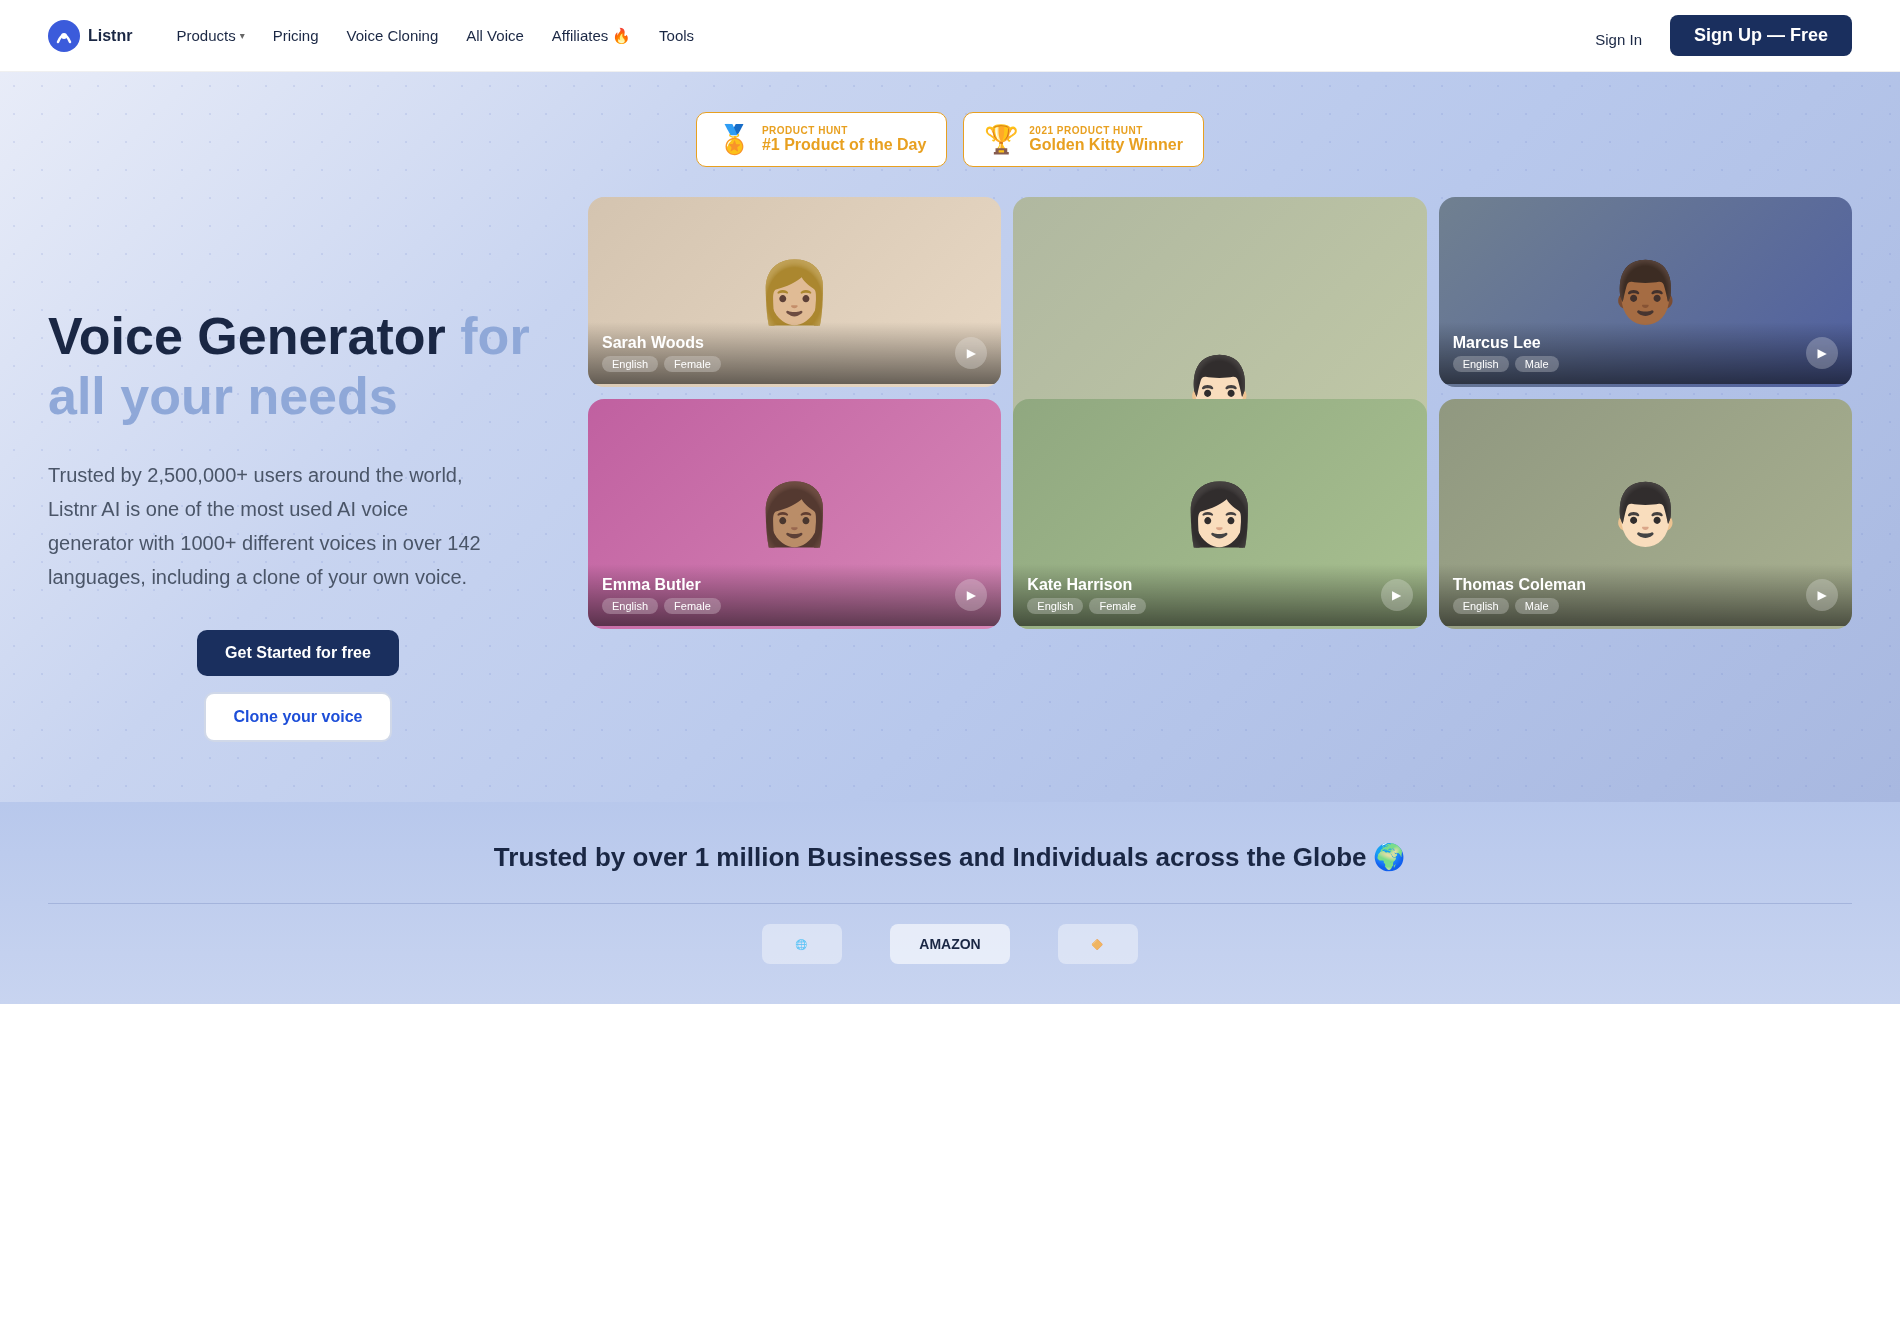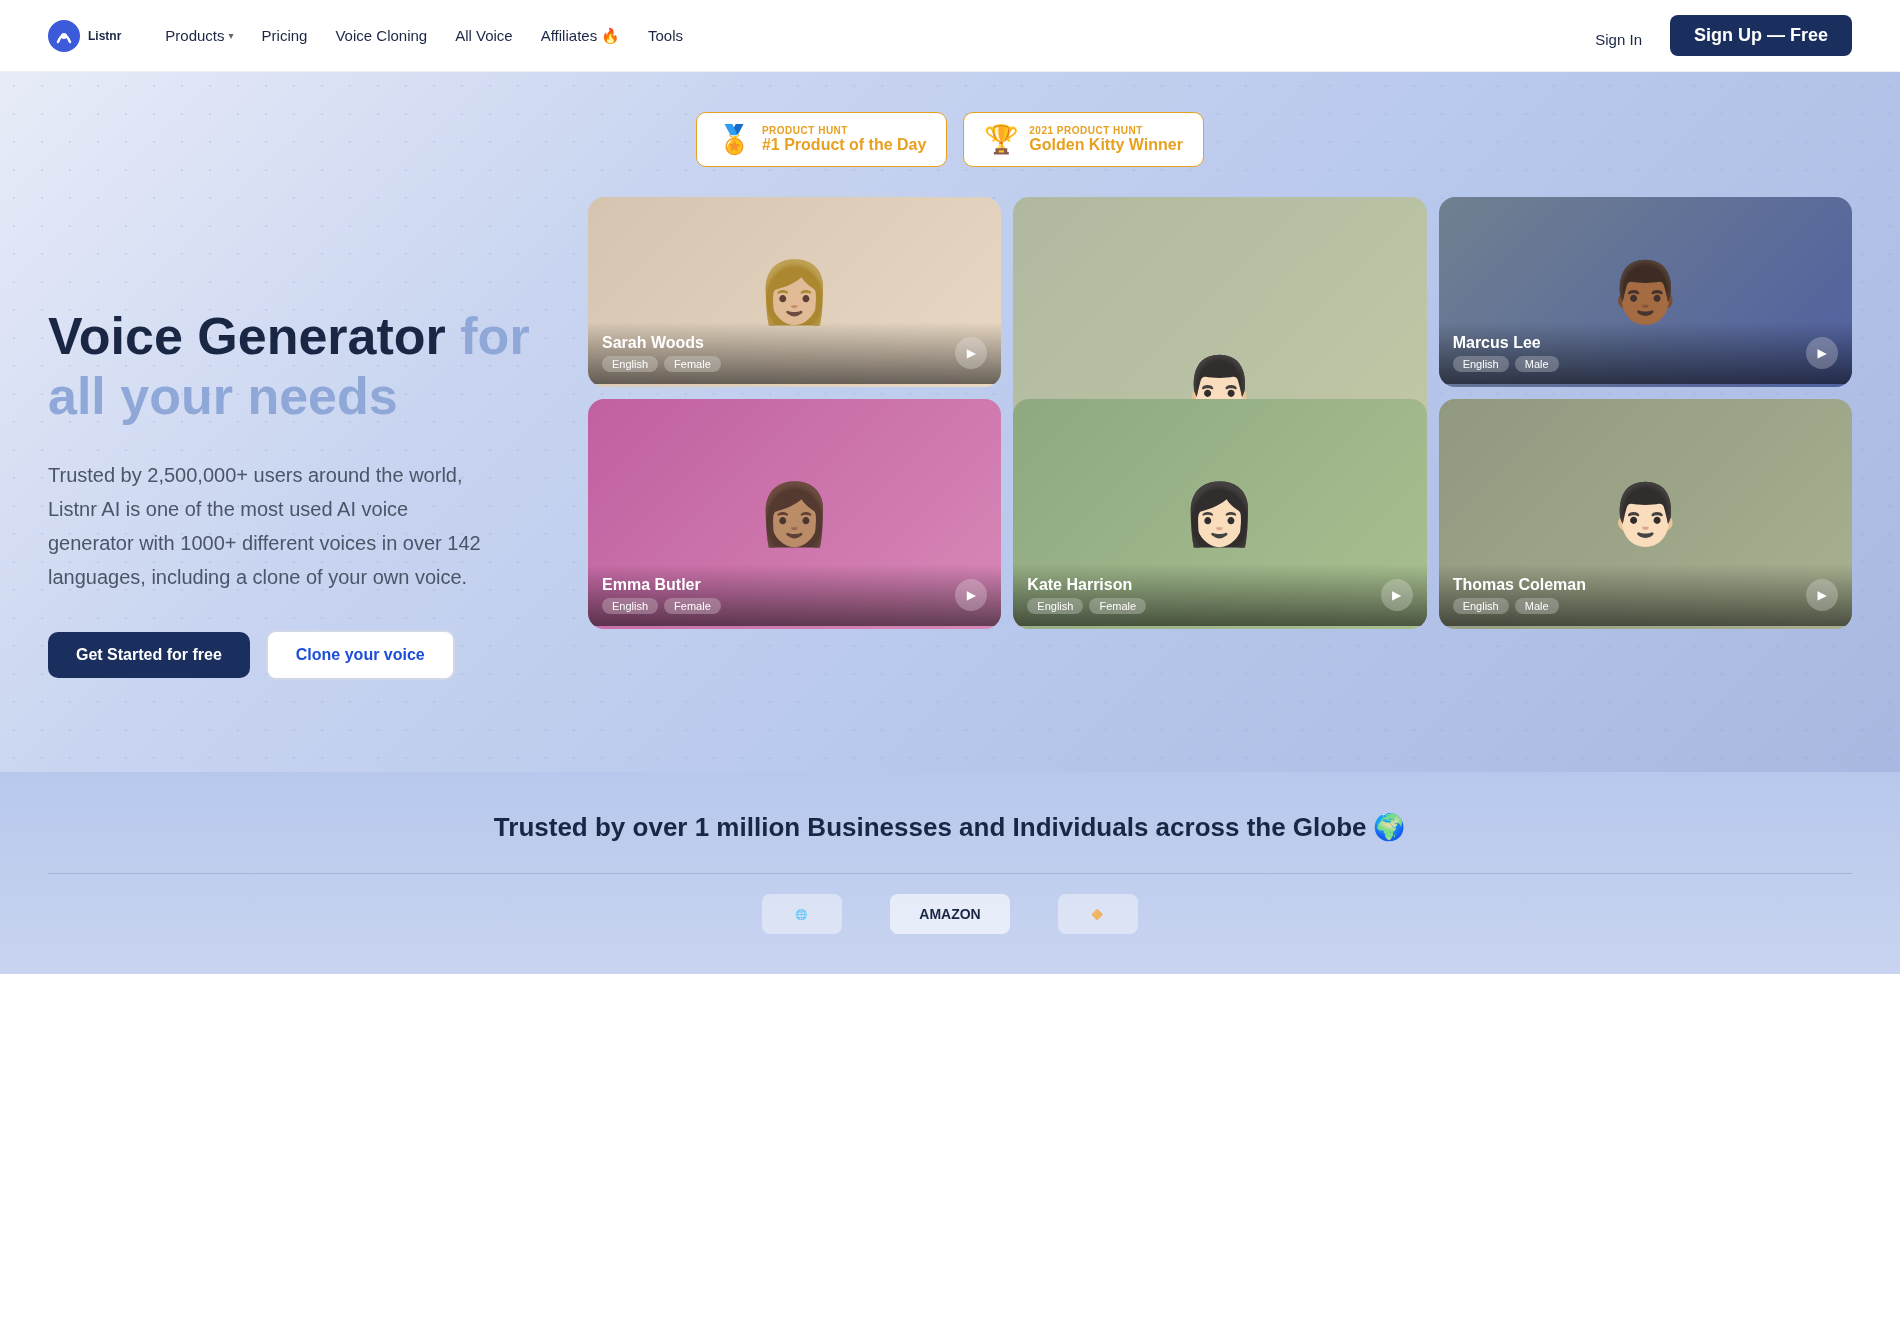--- a/index.html
+++ b/index.html
@@ -21,21 +21,21 @@
       z-index: 10;
     }
     .nav-logo {
       display: flex;
       align-items: center;
       gap: 8px;
       margin-right: 32px;
       text-decoration: none;
     }
     .nav-logo-text {
-      font-size: 12px;
+      font-size: 16px;
       font-weight: 700;
       color: #1a2744;
     }
     .nav-links {
       display: flex;
       align-items: center;
       gap: 4px;
       flex: 1;
     }
     .nav-link {
@@ -155,20 +155,21 @@
       color: #4a5568;
       line-height: 1.7;
       margin-bottom: 36px;
       max-width: 440px;
       margin-top: 32px;
     }
     .hero-buttons {
       display: flex;
       gap: 16px;
       align-items: center;
+      flex-direction: column;
     }
     .btn-primary {
       background: #1a2f5e;
       color: #fff;
       border: none;
       padding: 14px 28px;
       border-radius: 10px;
       font-size: 16px;
       font-weight: 600;
       cursor: pointer;

